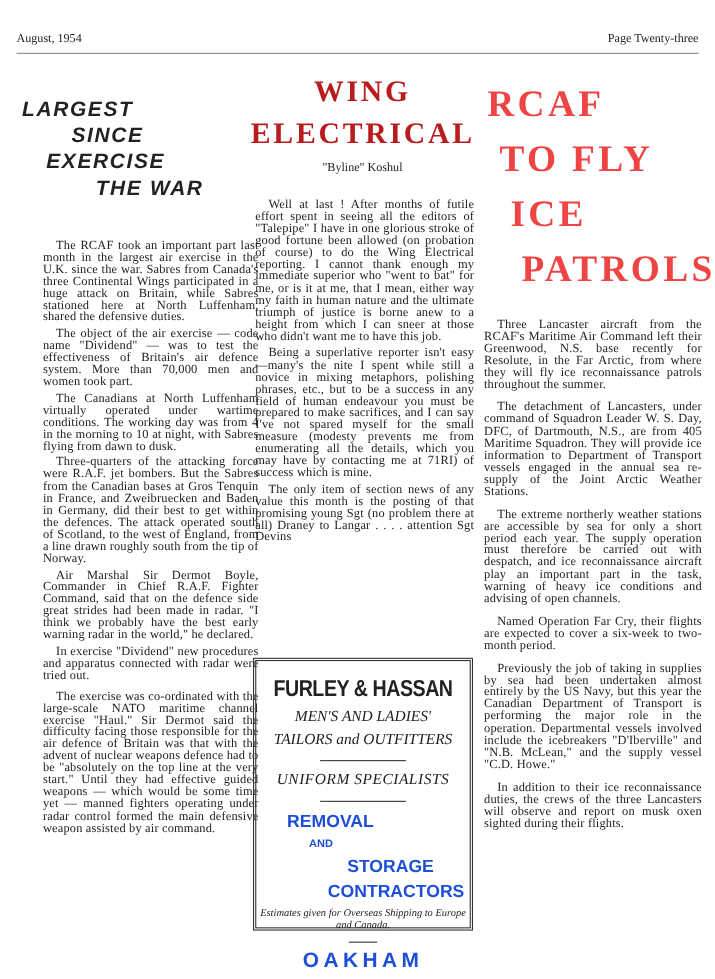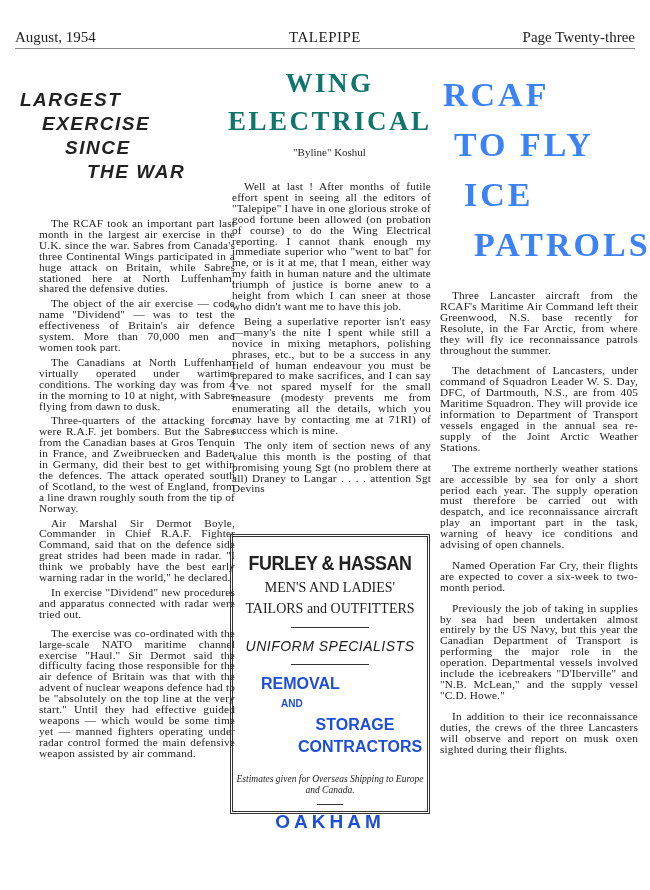--- a/index.html
+++ b/index.html
@@ -1,79 +1,78 @@
 <!DOCTYPE html>
 <html><head>
 <meta charset="utf-8">
 <style>
   html, body { margin:0; padding:0; background:#fff; }
   body { width:650px; height:890px; position:relative; overflow:hidden; color:#1d1d1d;
          font-family:"DejaVu Serif", serif; }
   .hdr { position:absolute; top:29px; left:15px; right:15px; height:18px;
-         font-size:15px; font-family:"Liberation Serif", serif; color:#222; }
+         font-size:11px; font-family:"Liberation Serif", serif; color:#222; }
   .hdr span { position:absolute; top:0; }
   .hdr .l { left:0; }
   .hdr .c { left:0; right:0; text-align:center; letter-spacing:0.5px; }
   .hdr .r { right:0; }
   .hdr-rule { position:absolute; top:48px; left:15px; right:15px; border-top:1px solid #888; }
 
   .col { position:absolute; }
   .p { font-family:"Liberation Serif", serif; font-size:11.3px; line-height:10.9px;
        text-align:justify; margin:0 0 4px 0; text-indent:12px; color:#222; letter-spacing:0.15px; }
 
   
   #left { left:20px; top:88px; width:198px; }
   .h1 { font-family:"Liberation Sans", sans-serif; font-weight:bold; font-style:italic;
         font-size:19px; letter-spacing:1.5px; line-height:24px; color:#222; margin:0; }
   #left-body { position:absolute; left:39px; top:218px; width:196px; }
 
   
   #mid { left:228px; top:64px; width:203px; }
   .h2 { font-family:"Liberation Serif", serif; font-weight:bold; font-size:27px;
-        letter-spacing:2.5px; line-height:38px; text-align:center; margin:0; color:#0f766e; }
+        letter-spacing:2.5px; line-height:38px; text-align:center; margin:0; color:#b91c1c; }
   .byline { text-align:center; font-family:"Liberation Serif", serif; font-size:11px; margin:6px 0 0 0; }
   #mid-body { position:absolute; left:232px; top:181px; width:199px; }
 
   
-  #ad { position:absolute; left:230px; top:534px; width:200px; height:280px;
+  #ad { position:absolute; left:230px; top:598px; width:200px; height:248px;
         border:3px double #333; box-sizing:border-box; text-align:center; }
   .ad-name { font-family:"Liberation Sans", sans-serif; font-weight:bold; font-size:21px;
              letter-spacing:-0.5px; margin-top:14px; transform:scaleX(0.85); color:#222; }
-  .ad-it { font-family:"Liberation Serif", serif; font-size:14px; line-height:17px; margin-top:4px; }
+  .ad-it { font-family:"Liberation Serif", serif; font-style:italic; font-size:14px; line-height:17px; margin-top:4px; }
   .ad-rule { width:78px; border-top:1.5px solid #333; margin:10px auto; }
-  .ad-spec { font-family:Liberation Sans, sans-serif; font-style:italic; font-size:14px; letter-spacing:0.5px; }
+  .ad-spec { font-family:Liberation Serif, serif; font-style:italic; font-size:14px; letter-spacing:0.5px; }
   .ad-bold { font-family:"Liberation Sans", sans-serif; font-weight:bold; color:#1d4ed8; }
   .ad-rem { font-size:16px; text-align:left; padding-left:28px; margin-top:2px; }
   .ad-and { font-size:10px; text-align:left; padding-left:48px; margin-top:5px; }
   .ad-sto { font-size:16px; text-align:center; padding-left:50px; margin-top:7px; }
   .ad-con { font-size:16px; text-align:left; padding-left:65px; margin-top:4px; }
-  .ad-est { font-family:"Liberation Serif", serif; font-style:italic; font-size:9.5px; line-height:11px; margin-top:18px; }
+  .ad-est { font-family:"Liberation Serif", serif; font-style:italic; font-size:9.5px; line-height:11px; margin-top:6px; }
   .ad-oak { font-size:19px; letter-spacing:4px; margin-top:-2px; }
 
   
   #right { left:440px; top:70px; width:200px; }
   .h3 { font-family:"Liberation Serif", serif; font-weight:bold; font-size:34px; letter-spacing:3px;
-        line-height:50px; margin:0; color:#3b82f6; }
+        line-height:50px; margin:0; color:#ef4444; }
   #right-body { position:absolute; left:440px; top:290px; width:198px; }
   #right-body .p { margin-bottom:10px; }
 </style>
 </head>
 <body>
 
 <div class="hdr">
   <span class="l">August, 1954</span>
-  <span class="c">TALEPIPE</span>
   <span class="r">Page Twenty-three</span>
 </div>
 <div class="hdr-rule"></div>
 
 <div class="col" id="left">
   <p class="h1" style="padding-left:0px">LARGEST</p>
+  <p class="h1" style="padding-left:45px">SINCE</p>
   <p class="h1" style="padding-left:22px">EXERCISE</p>
-  <p class="h1" style="padding-left:45px">SINCE</p>
   <p class="h1" style="padding-left:67px">THE WAR</p>
 </div>
 <div id="left-body">
   <p class="p">The RCAF took an important part last month in the largest air exercise in the U.K. since the war. Sabres from Canada's three Continental Wings participated in a huge attack on Britain, while Sabres stationed here at North Luffenham, shared the defensive duties.</p>
   <p class="p">The object of the air exercise — code name "Dividend" — was to test the effectiveness of Britain's air defence system. More than 70,000 men and women took part.</p>
   <p class="p">The Canadians at North Luffenham virtually operated under wartime conditions. The working day was from 4 in the morning to 10 at night, with Sabres flying from dawn to dusk.</p>
   <p class="p">Three-quarters of the attacking force were R.A.F. jet bombers. But the Sabres from the Canadian bases at Gros Tenquin in France, and Zweibruecken and Baden in Germany, did their best to get within the defences. The attack operated south of Scotland, to the west of England, from a line drawn roughly south from the tip of Norway.</p>
   <p class="p">Air Marshal Sir Dermot Boyle, Commander in Chief R.A.F. Fighter Command, said that on the defence side great strides had been made in radar. "I think we probably have the best early warning radar in the world," he declared.</p>
   <p class="p">In exercise "Dividend" new procedures and apparatus connected with radar were tried out.</p>
   <p class="p" style="margin-top:8px">The exercise was co-ordinated with the large-scale NATO maritime channel exercise "Haul." Sir Dermot said the difficulty facing those responsible for the air defence of Britain was that with the advent of nuclear weapons defence had to be "absolutely on the top line at the very start." Until they had effective guided weapons — which would be some time yet — manned fighters operating under radar control formed the main defensive weapon assisted by air command.</p>

